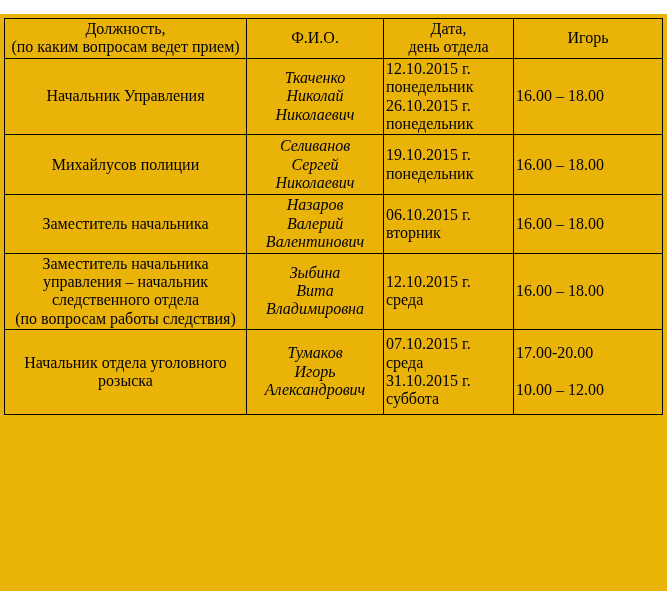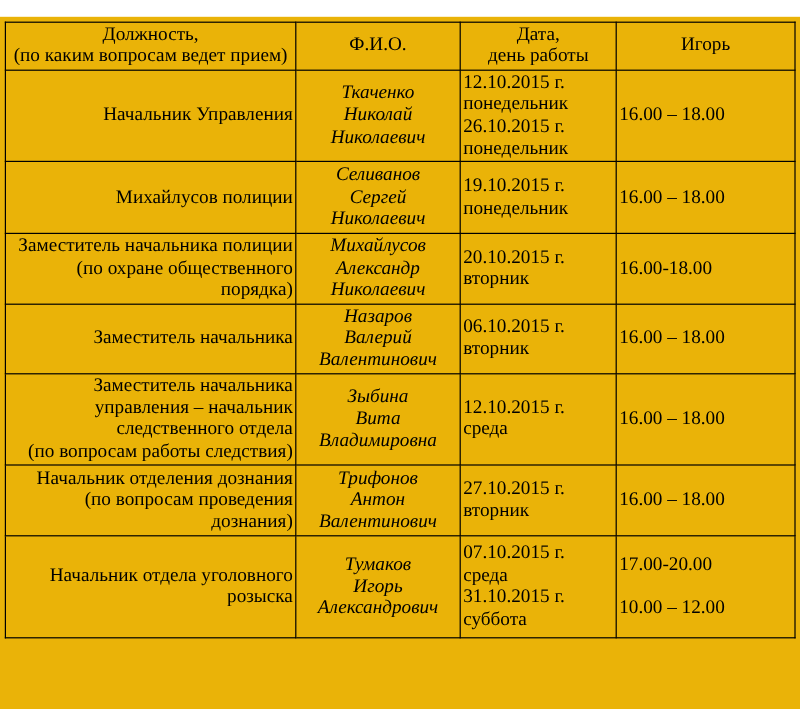--- a/index.html
+++ b/index.html
@@ -36,21 +36,21 @@
     font-weight: normal;
     vertical-align: middle;
     white-space: pre-line;
     padding: 1px 2px;
     overflow: hidden;
   }
   table.schedule th {
     text-align: center;
   }
   td.cell-position {
-    text-align: right;
+    text-align: center;
     padding-left: 5px;
   }
   td.cell-name {
     text-align: center;
     font-weight: bold;
     font-style: italic;
   }
   td.cell-date,
   td.cell-time {
     text-align: left;
@@ -76,21 +76,21 @@
       <col class="c-name">
       <col class="c-date">
       <col class="c-time">
     </colgroup>
     <thead>
       <tr class="row-header">
         <th>Должность,
 (по каким вопросам ведет прием)</th>
         <th>Ф.И.О.</th>
         <th>Дата,
-день работы</th>
+день отдела</th>
         <th>Игорь</th>
       </tr>
     </thead>
     <tbody>
       <tr class="row-0">
         <td class="cell-position">Начальник Управления</td>
         <td class="cell-name">Ткаченко
 Николай
 Николаевич</td>
         <td class="cell-date">12.10.2015 г.
@@ -101,31 +101,20 @@
       </tr>
       <tr class="row-1">
         <td class="cell-position">Михайлусов полиции</td>
         <td class="cell-name">Селиванов
 Сергей
 Николаевич</td>
         <td class="cell-date">19.10.2015 г.
 понедельник</td>
         <td class="cell-time">16.00 – 18.00</td>
       </tr>
-      <tr class="row-2">
-        <td class="cell-position">Заместитель начальника полиции
-(по охране общественного
-порядка)</td>
-        <td class="cell-name">Михайлусов
-Александр
-Николаевич</td>
-        <td class="cell-date">20.10.2015 г.
-вторник</td>
-        <td class="cell-time">16.00-18.00</td>
-      </tr>
       <tr class="row-3">
         <td class="cell-position">Заместитель начальника</td>
         <td class="cell-name">Назаров
 Валерий
 Валентинович</td>
         <td class="cell-date">06.10.2015 г.
 вторник</td>
         <td class="cell-time">16.00 – 18.00</td>
       </tr>
       <tr class="row-4">
@@ -133,31 +122,20 @@
 управления – начальник
 следственного отдела
 (по вопросам работы следствия)</td>
         <td class="cell-name">Зыбина
 Вита
 Владимировна</td>
         <td class="cell-date">12.10.2015 г.
 среда</td>
         <td class="cell-time">16.00 – 18.00</td>
       </tr>
-      <tr class="row-6">
-        <td class="cell-position">Начальник отделения дознания
-(по вопросам проведения
-дознания)</td>
-        <td class="cell-name">Трифонов
-Антон
-Валентинович</td>
-        <td class="cell-date">27.10.2015 г.
-вторник</td>
-        <td class="cell-time">16.00 – 18.00</td>
-      </tr>
       <tr class="row-7">
         <td class="cell-position">Начальник отдела уголовного
 розыска</td>
         <td class="cell-name">Тумаков
 Игорь
 Александрович</td>
         <td class="cell-date">07.10.2015 г.
 среда
 31.10.2015 г.
 суббота</td>

